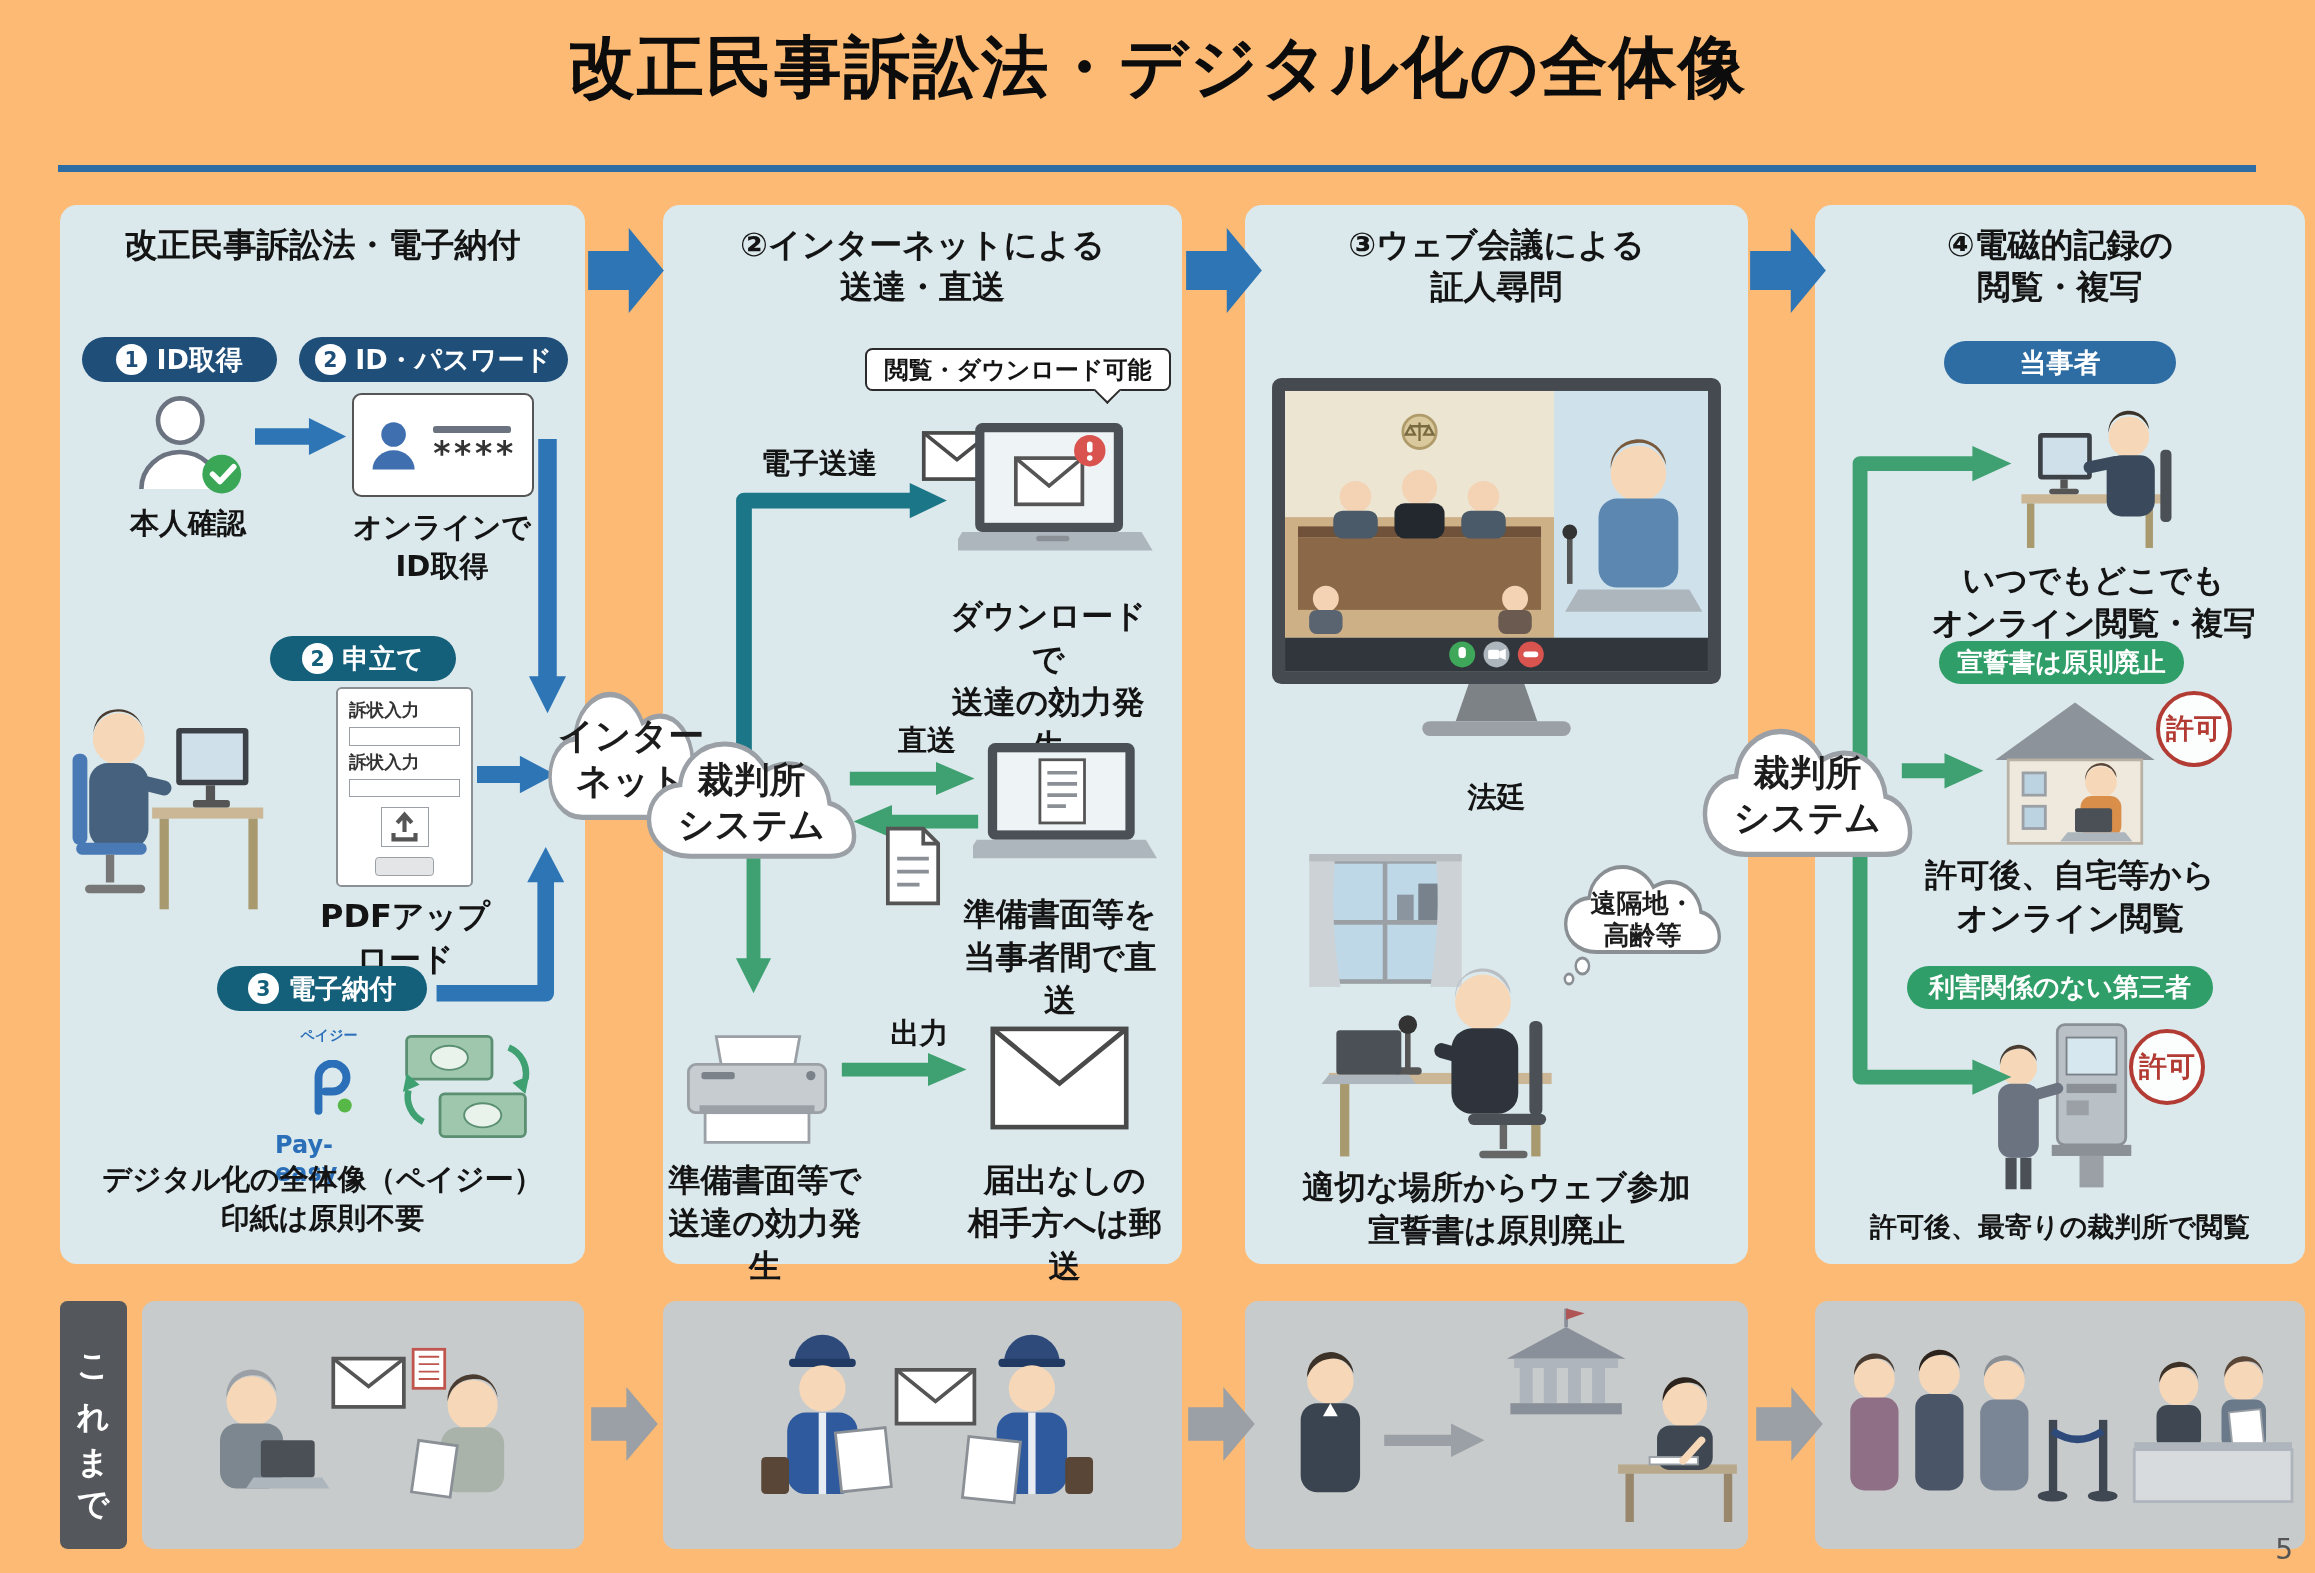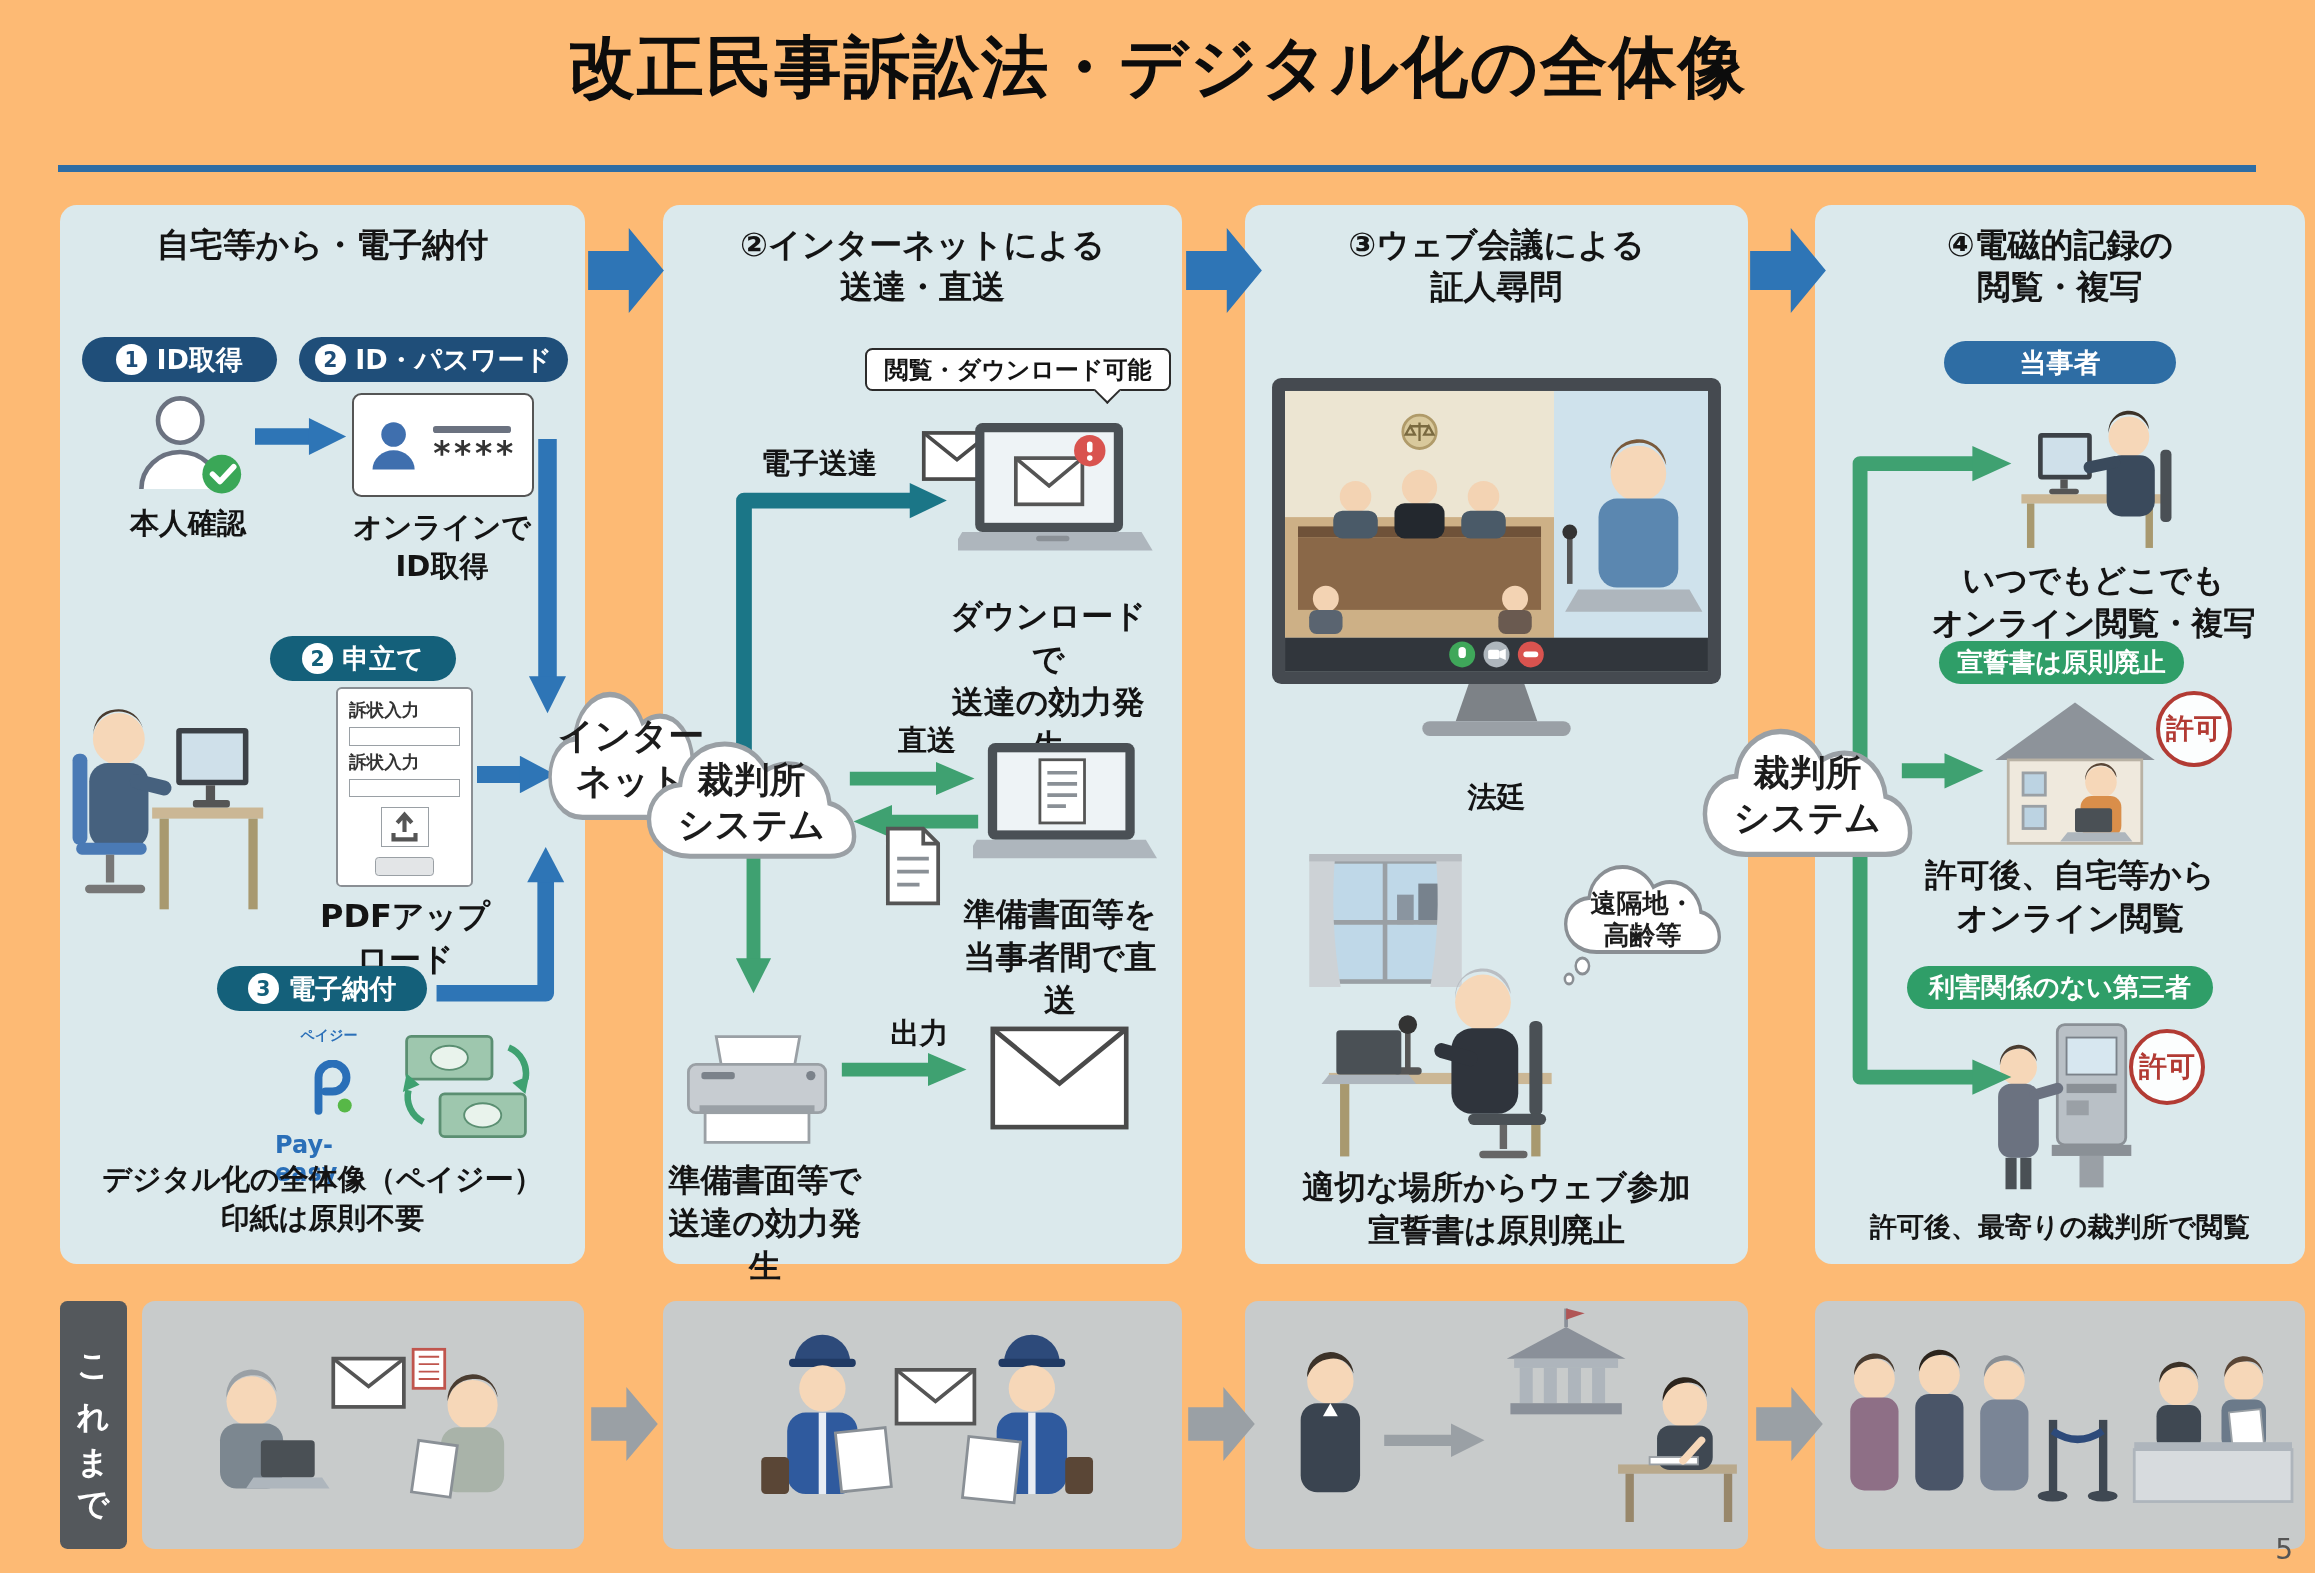--- a/index.html
+++ b/index.html
@@ -70,21 +70,21 @@
 </style>
 </head>
 <body>
 
 <div class="stage">
 
   <h1 class="title">改正民事訴訟法・デジタル化の全体像</h1>
   <div class="rule"></div>
 
   <section class="panel" style="left:60px;width:525px">
-    <div class="panel-title">自宅等から・電子納付</div>
+    <div class="panel-title">改正民事訴訟法・電子納付</div>
 
     <div class="pill navy" style="left:22px;top:132px;width:195px;height:45px">
       <span class="num">1</span>
       <span>ID取得</span>
     </div>
     <div class="pill navy" style="left:239px;top:132px;width:269px;height:45px">
       <span class="num">2</span>
       <span>ID・パスワード</span>
     </div>
 
@@ -281,20 +281,22 @@
         <polygon points="94,0 136,18 94,36" fill="#3fa171"></polygon>
     </svg>
 
     <svg class="abs" style="left:327px;top:821px" width="139" height="104" viewBox="0 0 150 112">
       <rect x="3" y="3" width="144" height="106" fill="#fff" stroke="#4a4a4a" stroke-width="5"></rect>
       <path d="M3 3 L75 62 L147 3" fill="none" stroke="#4a4a4a" stroke-width="5"></path>
     </svg>
 
     <div class="caption" style="left:-4.6px;top:954px;width:213px">準備書面等で
 送達の効力発生</div>
+    <div class="caption" style="left:297px;top:954px;width:209px">届出なしの
+相手方へは郵送</div>
   </section>
 
   <section class="panel" style="left:1245px;width:503px">
     <div class="panel-title">③ウェブ会議による
 証人尋問</div>
 
     <svg class="abs" style="left:27px;top:173px" width="449" height="371" viewBox="0 0 484 400">
       <rect x="0" y="0" width="484" height="330" rx="10" fill="#454a50"></rect>
       <rect x="14" y="14" width="456" height="302" fill="#e8eef2"></rect>
       <rect x="14" y="14" width="290" height="266" fill="#ece5d2"></rect>

